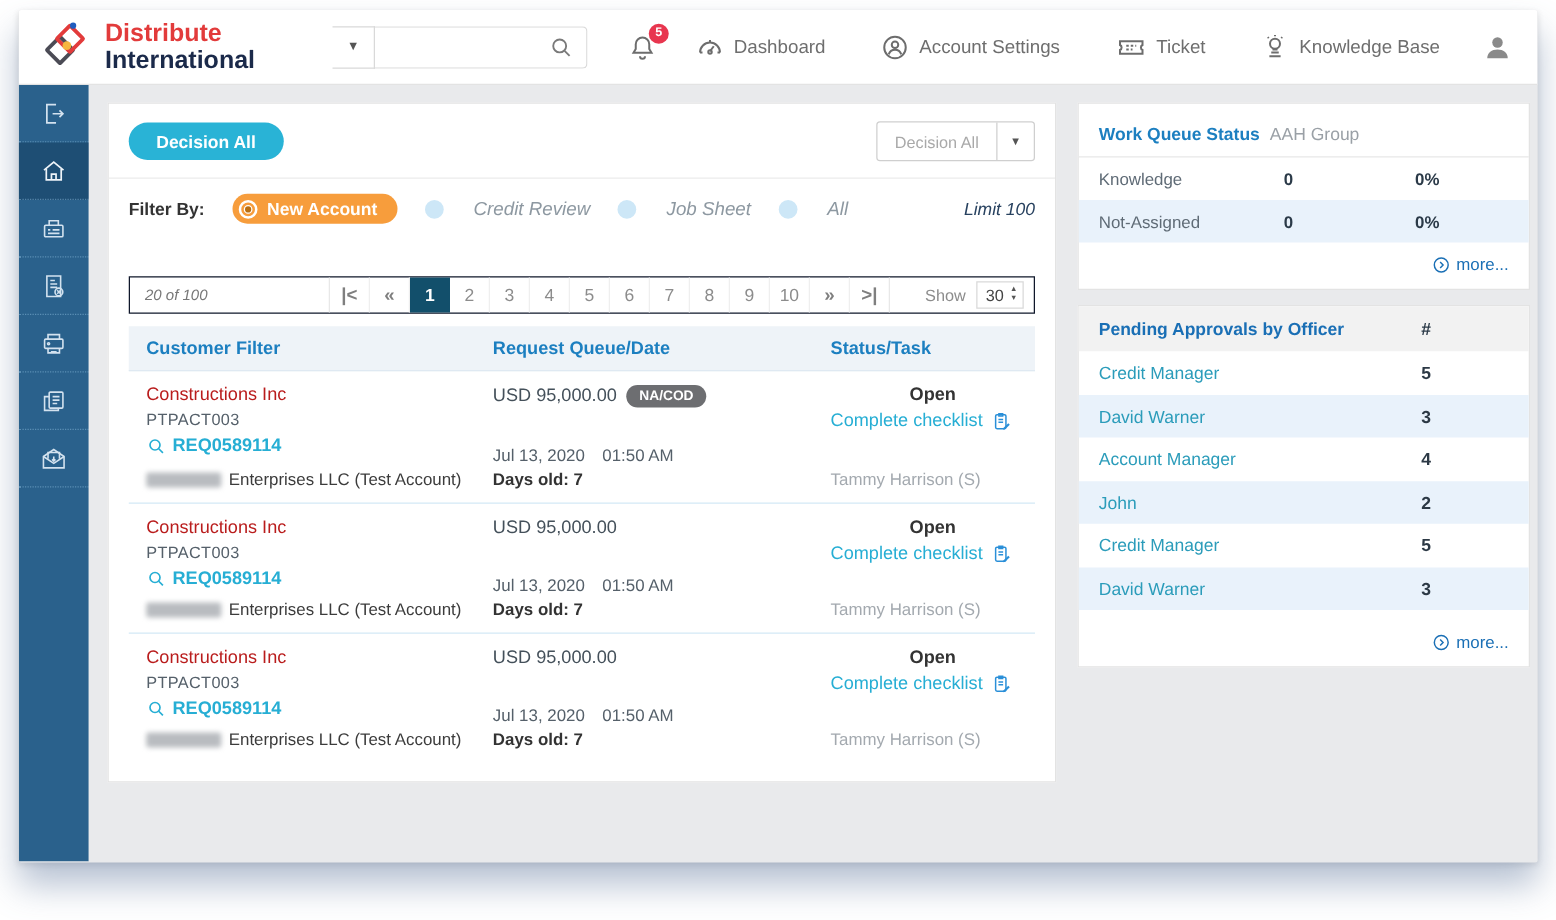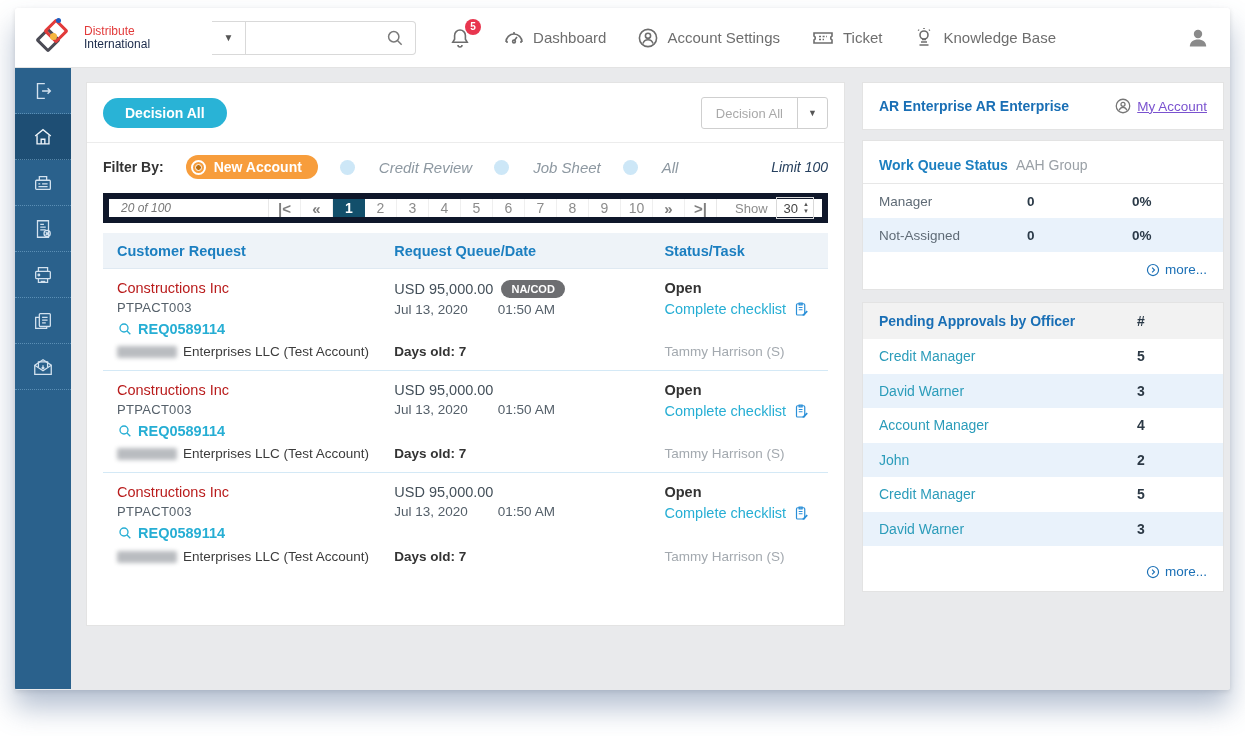--- a/index.html
+++ b/index.html
@@ -9,29 +9,29 @@
          box-shadow:0 18px 28px rgba(93,118,156,.45), 0 2px 5px rgba(0,0,0,.12); border-radius:2px; overflow:hidden; }
 
   
   .header { height:60px; background:#fff; border-bottom:1px solid #e3e3e3; display:flex; align-items:center; padding:0 20px; }
   .logo { display:flex; align-items:center; gap:9px; }
   .logo-mark { position:relative; width:40px; height:40px; }
   .lm-red { position:absolute; left:12px; top:4px; width:18px; height:18px; border:3px solid #e23b3b; transform:rotate(45deg); border-radius:2px;}
   .lm-dark { position:absolute; left:4px; top:13px; width:18px; height:18px; border:3px solid #4b4b55; transform:rotate(45deg); border-radius:2px;}
   .lm-yellow { position:absolute; left:15px; top:15px; width:7px; height:7px; background:#f5b63f; border-radius:50%; }
   .lm-blue { position:absolute; left:21px; top:0px; width:5px; height:5px; background:#1f5dbf; border-radius:50%; }
-  .logo-text { line-height:1.05; font-weight:normal; font-size:12px; }
+  .logo-text { line-height:1.05; font-weight:bold; font-size:20px; }
   .logo-text .l1 { color:#e23b3b; } .logo-text .l2 { color:#1b2a4a; }
   .searchgroup { display:flex; align-items:stretch; height:34px; margin-left:62px; }
   .sg-cat { width:152px; border:1px solid #d9d9d9; border-radius:4px 0 0 4px; display:flex; align-items:center; padding:0 12px; color:#b3b3b3; font-size:14px; background:#fff; }
   .sg-caret { width:34px; border:1px solid #d9d9d9; border-left:none; display:flex; align-items:center; justify-content:center; color:#555; font-size:10px; background:#fff; }
   .sg-input { width:170px; border:1px solid #d9d9d9; border-left:none; border-radius:0 4px 4px 0; display:flex; align-items:center; justify-content:flex-end; padding:0 10px; background:#fff; }
   .bell-wrap { position:relative; margin-left:32px; cursor:pointer; }
   .bell-badge { position:absolute; top:-7px; right:-9px; min-width:16px; height:16px; background:#e8364f; color:#fff; border-radius:8px; font-size:10px; font-weight:bold; display:flex; align-items:center; justify-content:center; padding:0 4px; }
-  .nav { display:flex; align-items:flex-start; gap:30px; margin-left:30px; }
+  .nav { display:flex; align-items:flex-start; gap:44px; margin-left:30px; }
   .nav-item { display:flex; align-items:center; gap:7px; color:#6e6e6e; font-size:15px; cursor:pointer; white-space:nowrap; }
   .avatar-wrap { margin-left:auto; display:flex; align-items:center; gap:3px; cursor:pointer; color:#6e6e6e; }
 
   
   .bodyrow { display:flex; height:621px; }
   .sidebar { width:56px; background:#2a618c; display:flex; flex-direction:column; flex-shrink:0; }
   .sb-item { height:46px; display:flex; align-items:center; justify-content:center; border-bottom:1px dotted rgba(150,200,230,.45); cursor:pointer; }
   .sb-item.active { background:#1e4e74; }
   .content { flex:1; display:flex; flex-direction:column; background:#e9eaec; overflow:hidden; }
 
@@ -58,21 +58,21 @@
   .filter-label { font-weight:bold; color:#333; font-size:14px; }
   .opt-selected { display:flex; align-items:center; gap:8px; background:#f79d3c; border-radius:15px; padding:4px 16px 4px 5px; cursor:pointer; }
   .radio-ring { width:15px; height:15px; border:2px solid #fff; border-radius:50%; display:flex; align-items:center; justify-content:center; }
   .radio-dot { width:7px; height:7px; background:#b86e12; border-radius:50%; border:1.5px solid #fff;}
   .opt-selected span.lbl { color:#fff; font-weight:bold; font-size:14px; }
   .opt { display:flex; align-items:center; gap:24px; cursor:pointer; }
   .radio-off { width:15px; height:15px; background:#cde7f7; border-radius:50%; }
   .opt span.lbl { color:#8d98a1; font-style:italic; font-size:15px; }
   .limit { margin-left:auto; font-style:italic; color:#27415f; font-size:14px; font-weight:500; }
 
-  .pagebar { display:flex; align-items:stretch; height:30px; border:6px solid #0f172a; background:#fff; margin-bottom:10px; flex-shrink:0;}
+  .pagebar { display:flex; align-items:stretch; height:30px; border:1px solid #0f172a; background:#fff; margin-bottom:10px; flex-shrink:0;margin-top:28px;}
   .pb-range { width:160px; border-right:1px solid #e8e8e8; display:flex; align-items:center; padding-left:12px; color:#777; font-size:12px; font-style:italic; }
   .pb-btn { width:32px; display:flex; align-items:center; justify-content:center; font-size:14px; color:#8c8c8c; border-right:1px solid #efefef; cursor:pointer; }
   .pb-btn.arrow { font-size:15px; font-weight:bold; color:#7f7f7f;}
   .pb-btn.active { background:#124f6b; color:#fff; font-weight:bold; border-right:none; }
   .pb-end { border-right:1px solid #e8e8e8; }
   .pb-show { margin-left:auto; display:flex; align-items:center; gap:8px; padding-right:8px; }
   .pb-show .showlbl { color:#8c8c8c; font-size:13px; }
   .show-box { display:flex; align-items:center; border:1px solid #d9d9d9; height:22px; padding:0 4px 0 7px; gap:5px; cursor:pointer; }
   .show-box .val { font-size:13px; color:#444; }
   .spin { display:flex; flex-direction:column; font-size:6px; color:#555; line-height:1.1; }
@@ -83,23 +83,23 @@
   .trow:last-child { border-bottom:none; }
   .tcell { display:flex; flex-direction:column; gap:4px; }
   .company { color:#b91c1c; font-size:14.5px; }
   .account { color:#55606a; font-size:13px; letter-spacing:.3px; }
   .reqline { display:flex; align-items:center; gap:5px; color:#26aed4; font-weight:bold; font-size:14.5px; cursor:pointer; margin-top:2px;}
   .entity { margin-top:auto; display:flex; align-items:center; gap:6px; color:#3c3c3c; font-size:13.5px; font-weight:500;}
   .blur-chip { width:60px; height:12px; background:#b9bcc0; border-radius:2px; filter:blur(2.2px); flex-shrink:0; }
   .amountline { display:flex; align-items:center; gap:8px; color:#44505a; font-size:14.5px; }
   .badge { background:#6d6e71; color:#fff; font-size:11px; font-weight:bold; padding:3px 10px; border-radius:10px; }
   .badge:empty { display:none; }
-  .dateline { color:#55606a; font-size:13.5px; display:flex; gap:30px;}
+  .dateline { color:#55606a; font-size:13.5px; display:flex; gap:14px;margin-top:27px;}
   .daysold { margin-top:auto; font-weight:bold; color:#333; font-size:13.5px; }
-  .status { font-weight:bold; color:#333; font-size:14.5px; }
+  .status { font-weight:bold; color:#333; font-size:14.5px;text-align:center; }
   .taskline { display:flex; align-items:center; gap:6px; color:#26aed4; font-size:14.5px; cursor:pointer; }
   .assignee { margin-top:auto; color:#a3a9af; font-size:13.5px; }
 
   
   .right-col { width:362px; flex-shrink:0; display:flex; flex-direction:column; }
   .acct-card { height:48px; display:flex; align-items:center; justify-content:space-between; padding:0 16px; margin-bottom:10px; }
   .acct-title { color:#1a6fb5; font-weight:bold; font-size:14px; }
   .myacct { display:flex; align-items:center; gap:5px; cursor:pointer; }
   .myacct span { color:#7a52cf; font-size:13.5px; text-decoration:underline; }
 
@@ -353,21 +353,21 @@
                   <span class="val">30</span>
                   <span class="spin">
                     <span>▲</span>
                       <span>▼</span>
                   </span>
                 </span>
               </div>
             </div>
 
             <div class="thead">
-              <div>Customer Request</div>
+              <div>Customer Filter</div>
               <div>Request Queue/Date</div>
               <div>Status/Task</div>
             </div>
 
             <div class="trow">
               <div class="tcell">
                 <div class="company">Constructions Inc</div>
                 <div class="account">PTPACT003</div>
                 <div class="reqline">
                   <span>
@@ -500,41 +500,28 @@
                     </span>
                 </div>
                 <div class="assignee">Tammy Harrison (S)</div>
               </div>
             </div>
 
           </div>
 
           <div class="right-col">
 
-            <div class="card acct-card">
-              <span class="acct-title">AR Enterprise AR Enterprise</span>
-              <span class="myacct">
-                <span>
-                  <svg width="18" height="18" viewBox="0 0 24 24" fill="none" stroke="#777" stroke-width="1.7">
-                      <circle cx="12" cy="12" r="9"></circle>
-                      <circle cx="12" cy="9.8" r="2.7"></circle>
-                      <path d="M6.8 17.8c.9-2.7 2.8-4 5.2-4s4.3 1.3 5.2 4"></path>
-                    </svg>
-                </span>
-                <span>My Account</span>
-              </span>
-            </div>
 
             <div class="card wq-card">
               <div class="wq-titlerow">
                 <span class="wq-title">Work Queue Status</span>
                 <span class="wq-group">AAH Group</span>
               </div>
               <div class="wq-row">
-                <span class="wq-label">Manager</span>
+                <span class="wq-label">Knowledge</span>
                 <span class="wq-count">0</span>
                 <span class="wq-pct">0%</span>
               </div>
               <div class="wq-row alt">
                 <span class="wq-label">Not-Assigned</span>
                 <span class="wq-count">0</span>
                 <span class="wq-pct">0%</span>
               </div>
               <div class="more-row">
                 <span class="more-link">

